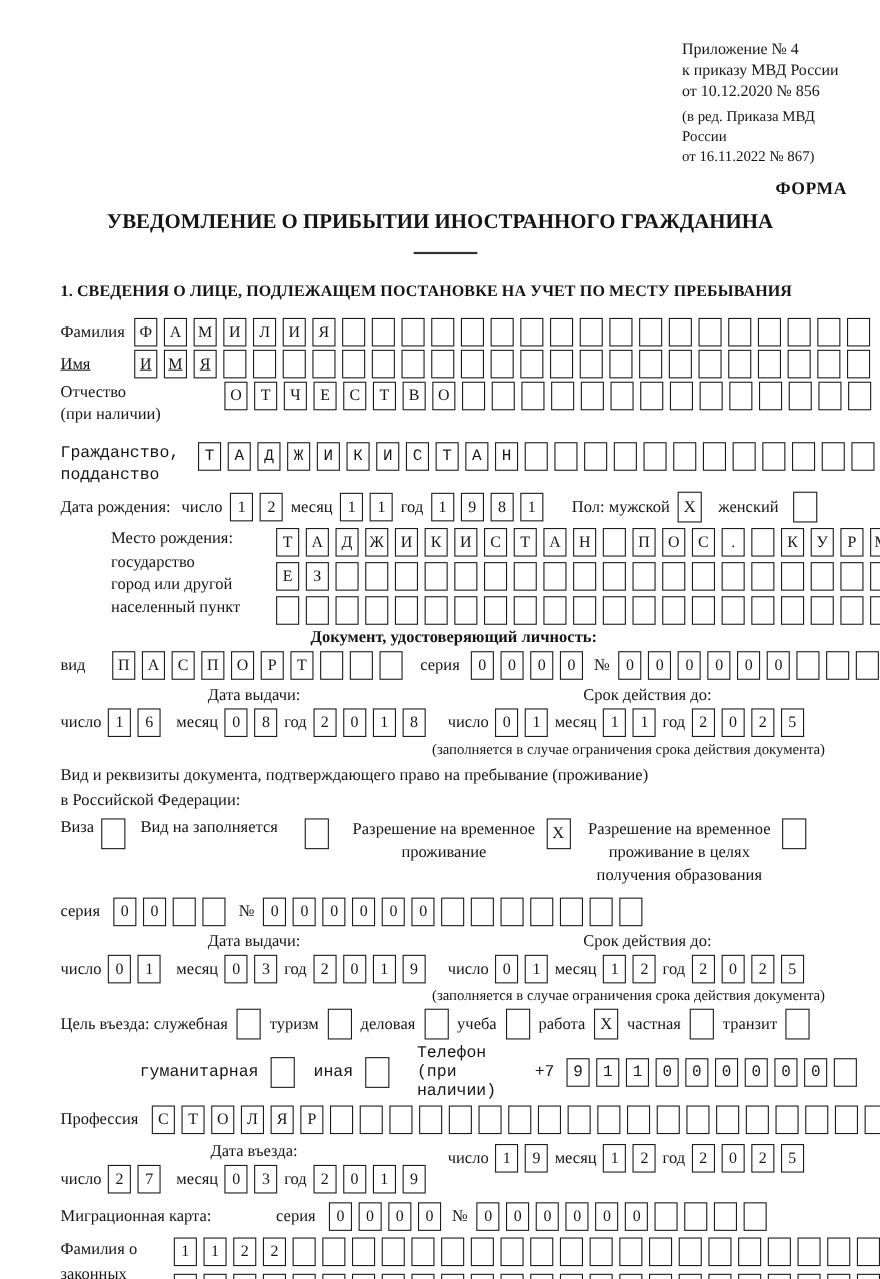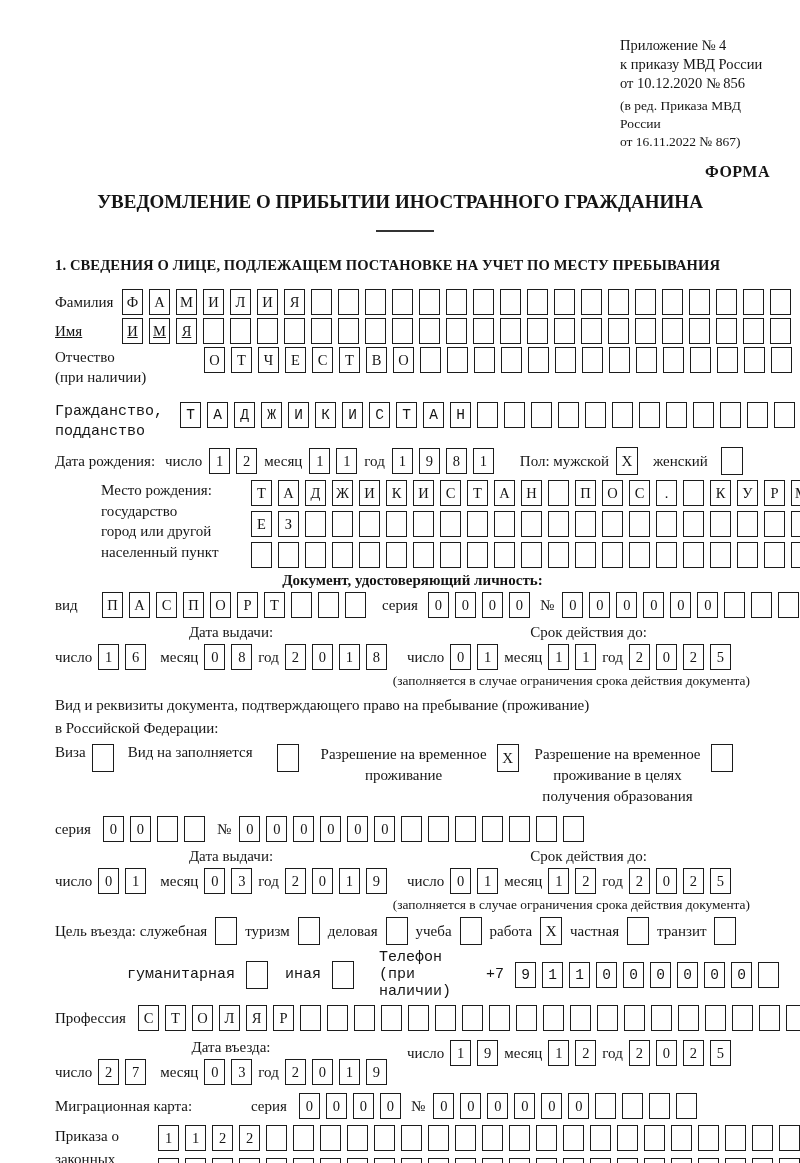--- a/index.html
+++ b/index.html
@@ -632,21 +632,21 @@
         <span class="cb">0</span>
         <span class="cb"></span>
         <span class="cb"></span>
         <span class="cb"></span>
         <span class="cb"></span>
       </span>
   </div>
 
   <div class="row-top" style="margin-top:6px;">
     <span class="lbl" style="width:103px;line-height:22.5px;">
-      <div>Приказа о</div>
+      <div>Фамилия о</div>
       <div>законных</div>
       <div>представителях</div>
       <div>(родителях,</div>
 
     </span>
     <span class="stack" style="gap:7px;">
       <span class="boxes">
           <span class="cb">1</span>
           <span class="cb">1</span>
           <span class="cb">2</span>

